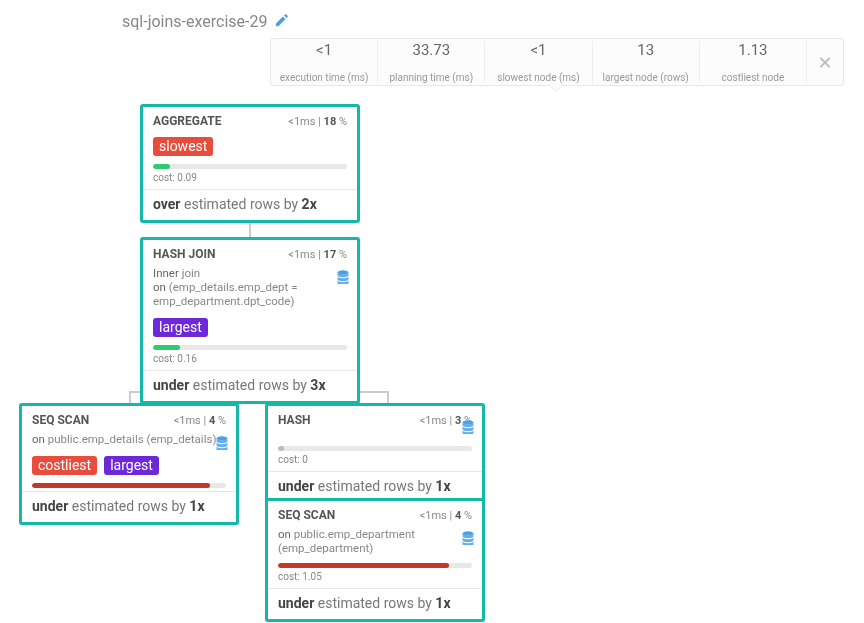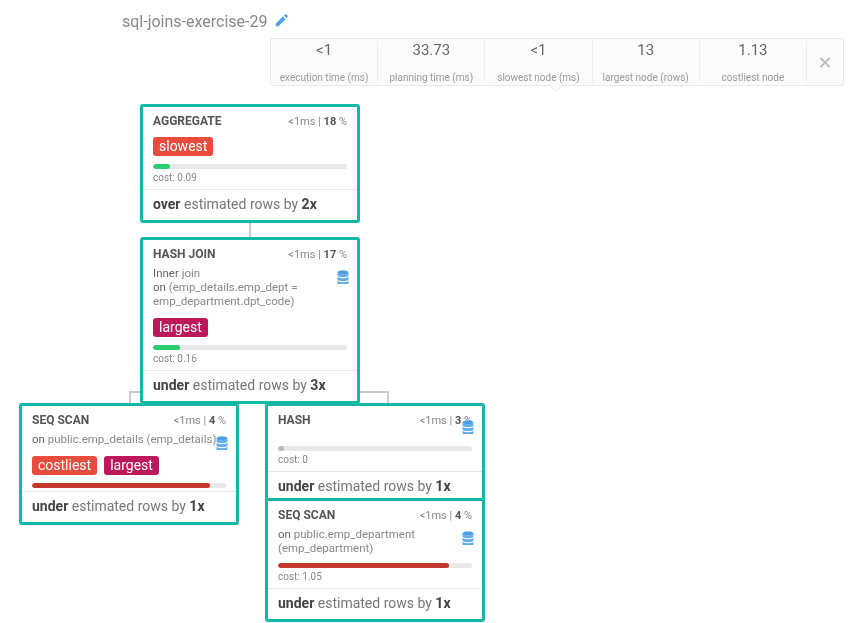--- a/index.html
+++ b/index.html
@@ -101,21 +101,21 @@
   .node .tags { padding: 4px 10px 6px 10px; }
   .tag {
     display: inline-block;
     font-size: 14px;
     color: #fff;
     padding: 1px 6px 2px 6px;
     border-radius: 3px;
     margin-right: 4px;
   }
   .tag.red { background: #e74c3c; }
-  .tag.orange { background: #be185d; }
+  .tag.orange { background: #6d28d9; }
   .tag.orangered { background: #e74c3c; }
   .node .barwrap { padding: 2px 10px 3px 10px; }
   .bar {
     height: 5px;
     background: #e8e8e8;
     border-radius: 3px;
     position: relative;
     overflow: hidden;
   }
   .bar .fill { height: 100%; border-radius: 3px; }

